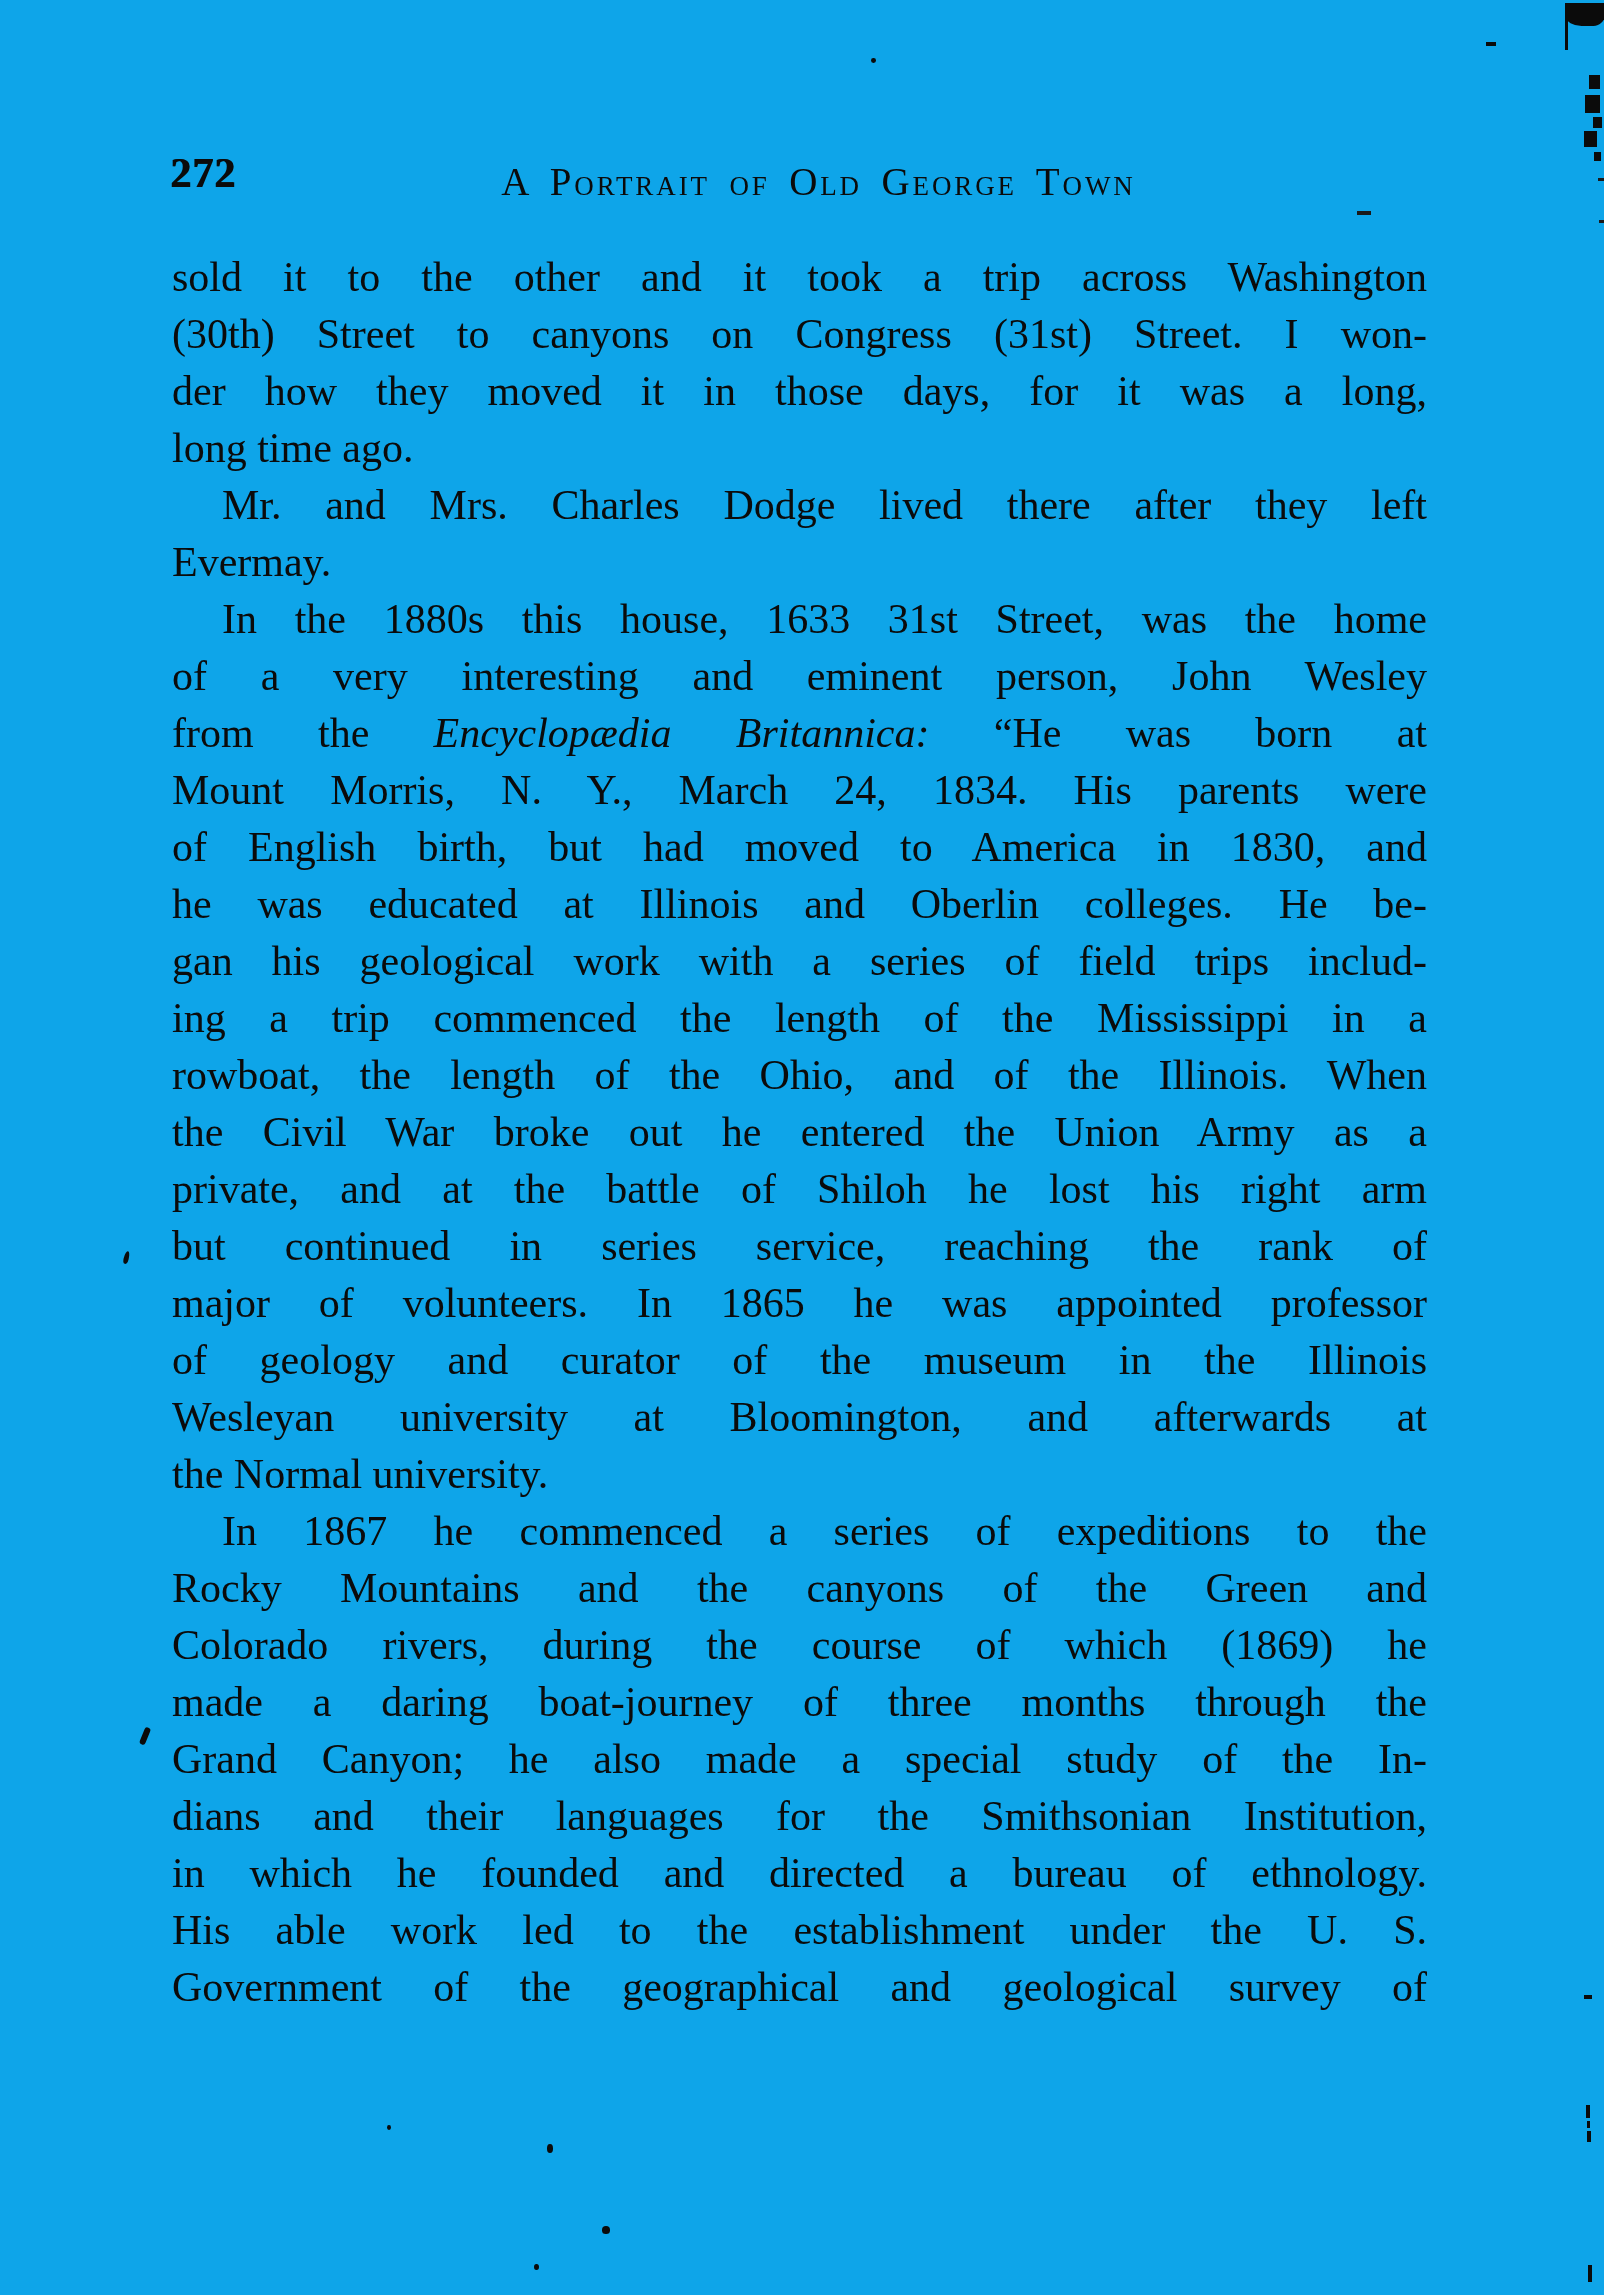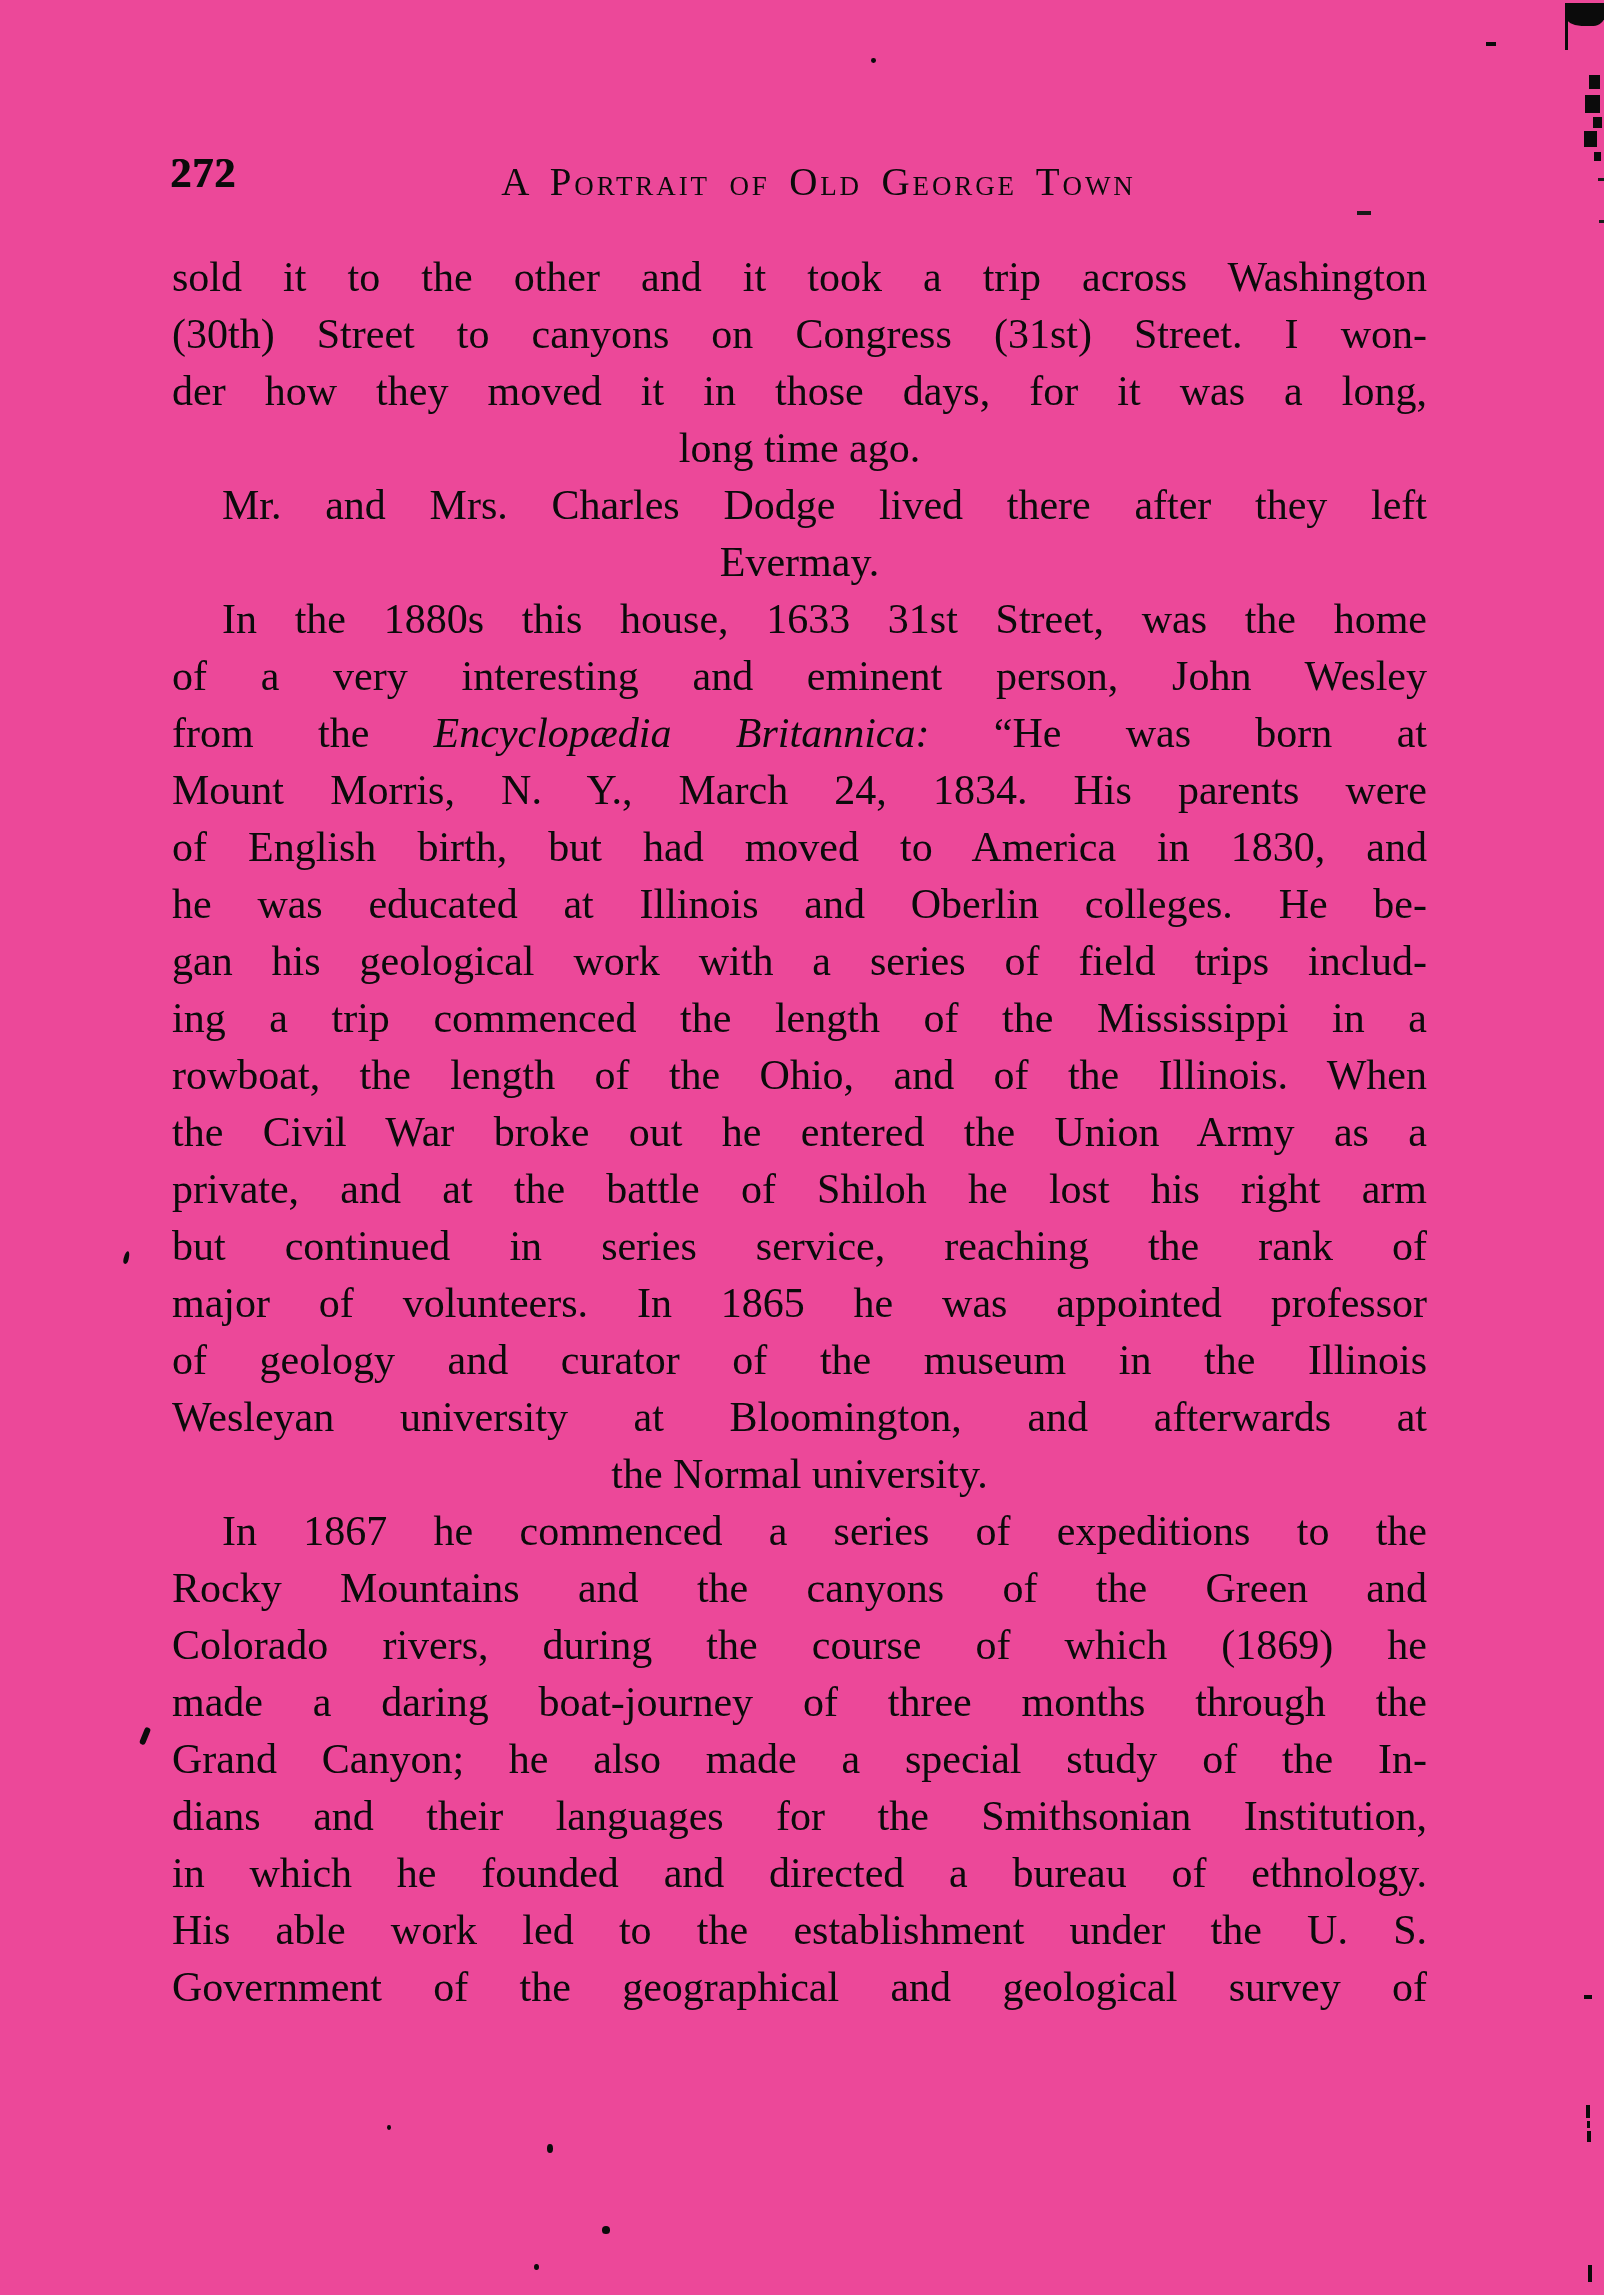--- a/index.html
+++ b/index.html
@@ -1,19 +1,19 @@
 <!DOCTYPE html>
 <html><head>
 <meta charset="utf-8">
 <style>
   html,body{margin:0;padding:0;background:#e8e8e4;}
   #page{
     position:relative;
     width:1605px;height:2295px;
-    background:#ec4899;
+    background:#0ea5e9;
     overflow:hidden;
     font-family:"Liberation Serif","DejaVu Serif",serif;
     color:#0b0b0b;
   }
   
   .folio{
     position:absolute;left:170px;top:151px;
     font-size:42px;font-weight:700;line-height:44px;
     letter-spacing:1px;
     text-shadow:1px 0 0 #0b0b0b; 
@@ -27,21 +27,21 @@
   }
   
   .text-block{
     position:absolute;left:172px;top:239px;width:1255px;margin-top:10px;
   }
   .line{
     font-size:42px;line-height:57px;
     white-space:normal;
   }
   .line.j{text-align:justify;text-align-last:justify;}
-  .line.l{text-align:center;}
+  .line.l{text-align:left;}
   .line.indent{text-indent:50px;}
   .it{font-style:italic;}
   
   .artifact{position:absolute;background:#0b0b0b;}
   .soft{background:#1a1a1a;}
   .round{border-radius:50%;}
 </style>
 </head>
 <body>
 

